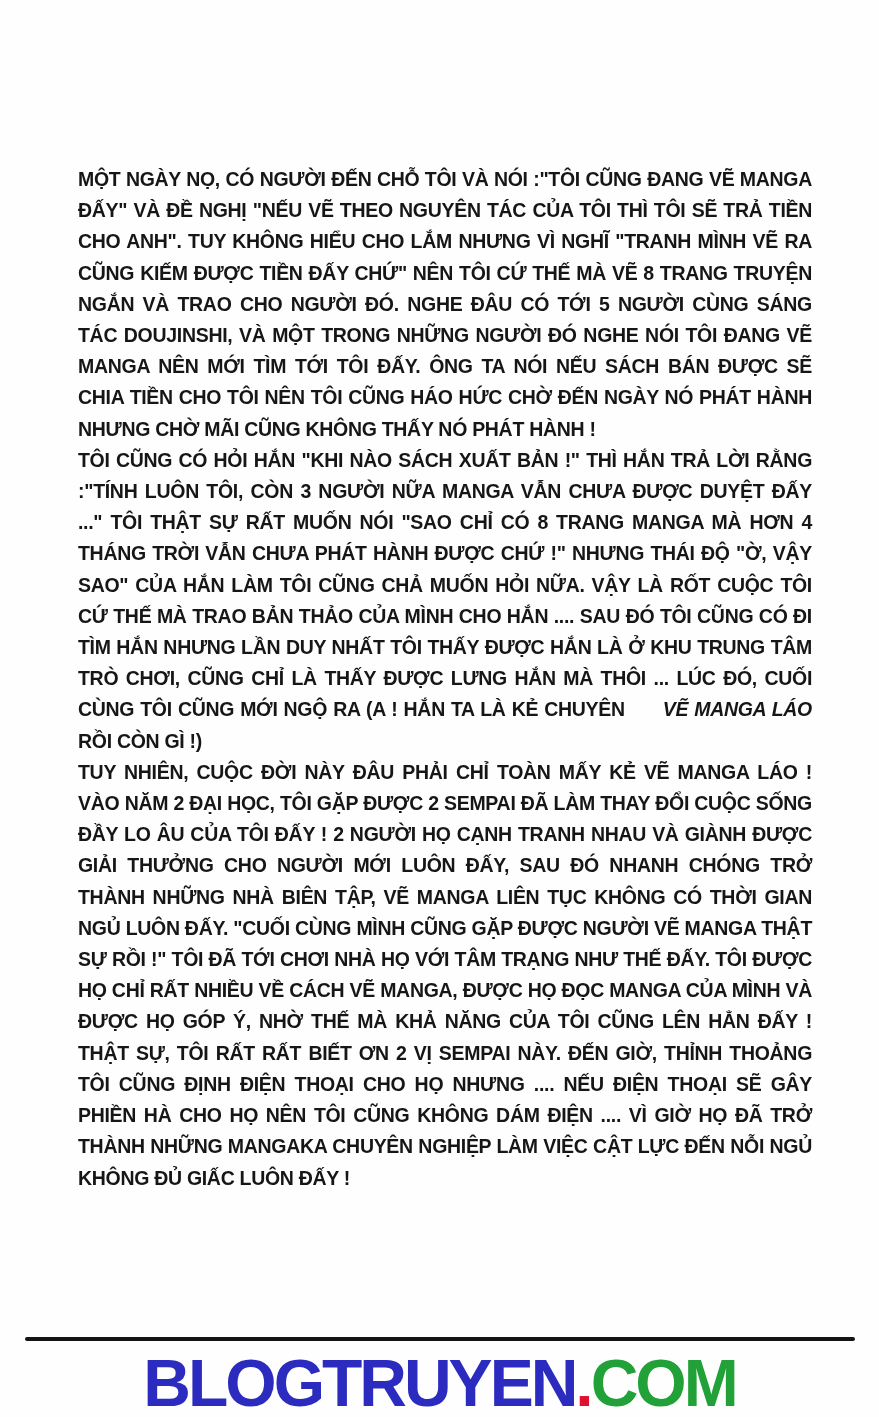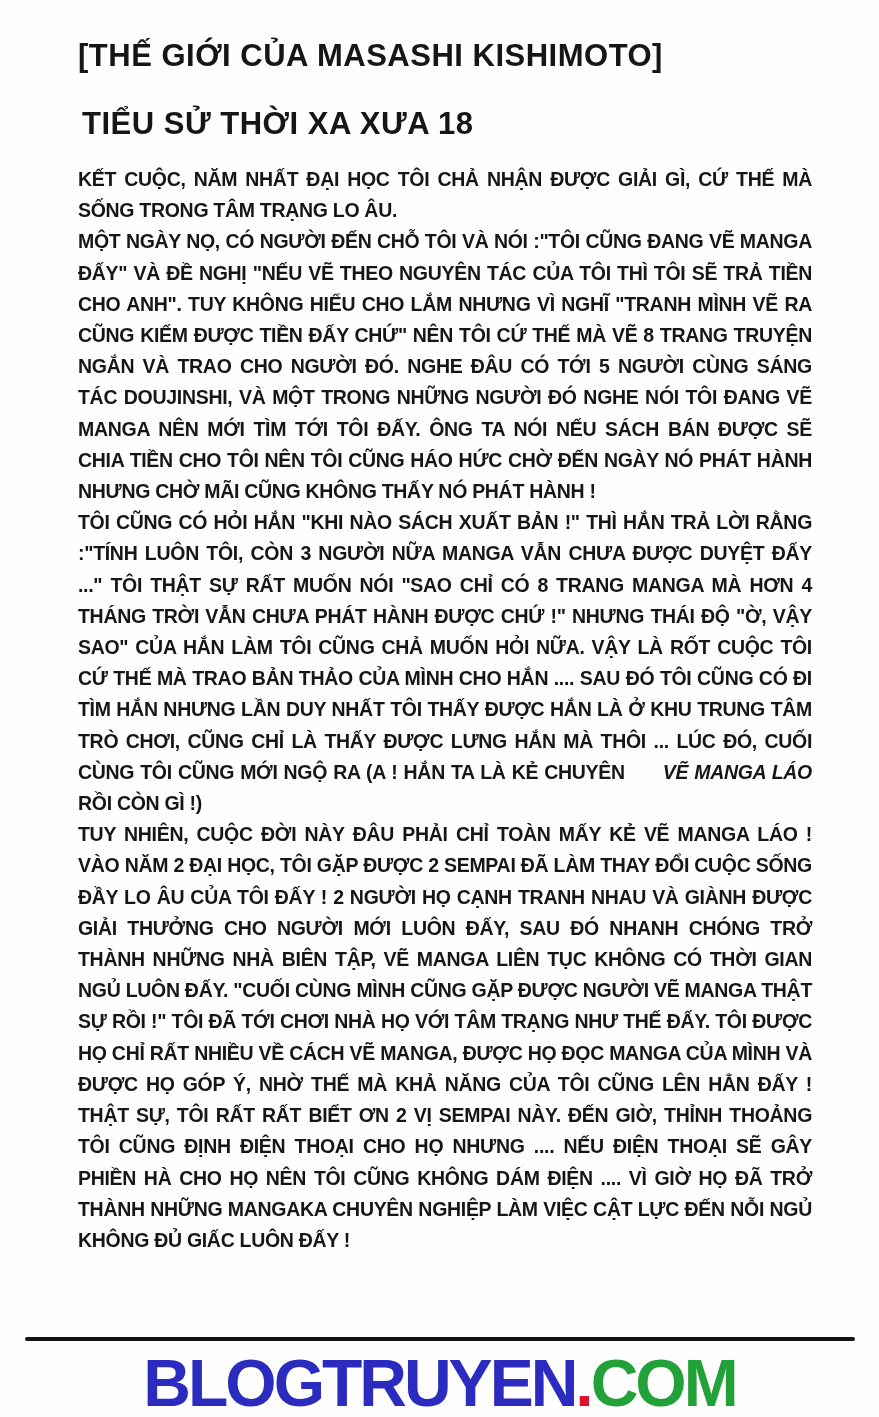--- a/index.html
+++ b/index.html
@@ -79,28 +79,23 @@
   }
   .logo .site-name { color: var(--logo-blue, #2b2bbf); }
   .logo .dot       { color: var(--logo-red, #e0102e); }
   .logo .tld       { color: var(--logo-green, #21a137); }
 </style>
 </head>
 <body>
 
 <div class="page">
 
-  <div class="series-title">[THẾ GIỚI CỦA MASASHI KISHIMOTO]</div>
 
-  <div class="section-title">TIỂU SỬ THỜI XA XƯA 18</div>
 
   <div class="biography">
-    <p>
-      <span>KẾT CUỘC, NĂM NHẤT ĐẠI HỌC TÔI CHẢ NHẬN ĐƯỢC GIẢI GÌ, CỨ THẾ MÀ SỐNG TRONG TÂM TRẠNG LO ÂU.</span>
-    </p>
     <p>
       <span>MỘT NGÀY NỌ, CÓ NGƯỜI ĐẾN CHỖ TÔI VÀ NÓI :"TÔI CŨNG ĐANG VẼ MANGA ĐẤY" VÀ ĐỀ NGHỊ "NẾU VẼ THEO NGUYÊN TÁC CỦA TÔI THÌ TÔI SẼ TRẢ TIỀN CHO ANH". TUY KHÔNG HIỂU CHO LẮM NHƯNG VÌ NGHĨ "TRANH MÌNH VẼ RA CŨNG KIẾM ĐƯỢC TIỀN ĐẤY CHỨ" NÊN TÔI CỨ THẾ MÀ VẼ 8 TRANG TRUYỆN NGẮN VÀ TRAO CHO NGƯỜI ĐÓ. NGHE ĐÂU CÓ TỚI 5 NGƯỜI CÙNG SÁNG TÁC DOUJINSHI, VÀ MỘT TRONG NHỮNG NGƯỜI ĐÓ NGHE NÓI TÔI ĐANG VẼ MANGA NÊN MỚI TÌM TỚI TÔI ĐẤY. ÔNG TA NÓI NẾU SÁCH BÁN ĐƯỢC SẼ CHIA TIỀN CHO TÔI NÊN TÔI CŨNG HÁO HỨC CHỜ ĐẾN NGÀY NÓ PHÁT HÀNH NHƯNG CHỜ MÃI CŨNG KHÔNG THẤY NÓ PHÁT HÀNH !</span>
     </p>
     <p>
       <span>TÔI CŨNG CÓ HỎI HẮN "KHI NÀO SÁCH XUẤT BẢN !" THÌ HẮN TRẢ LỜI RẰNG :"TÍNH LUÔN TÔI, CÒN 3 NGƯỜI NỮA MANGA VẪN CHƯA ĐƯỢC DUYỆT ĐẤY ..." TÔI THẬT SỰ RẤT MUỐN NÓI "SAO CHỈ CÓ 8 TRANG MANGA MÀ HƠN 4 THÁNG TRỜI VẪN CHƯA PHÁT HÀNH ĐƯỢC CHỨ !" NHƯNG THÁI ĐỘ "Ờ, VẬY SAO" CỦA HẮN LÀM TÔI CŨNG CHẢ MUỐN HỎI NỮA. VẬY LÀ RỐT CUỘC TÔI CỨ THẾ MÀ TRAO BẢN THẢO CỦA MÌNH CHO HẮN .... SAU ĐÓ TÔI CŨNG CÓ ĐI TÌM HẮN NHƯNG LẦN DUY NHẤT TÔI THẤY ĐƯỢC HẮN LÀ Ở KHU TRUNG TÂM TRÒ CHƠI, CŨNG CHỈ LÀ THẤY ĐƯỢC LƯNG HẮN MÀ THÔI ... LÚC ĐÓ, CUỐI CÙNG TÔI CŨNG MỚI NGỘ RA (A ! HẮN TA LÀ KẺ CHUYÊN </span><span class="emphasis">VẼ MANGA LÁO</span><span> RỒI CÒN GÌ !)</span>
     </p>
     <p>
       <span>TUY NHIÊN, CUỘC ĐỜI NÀY ĐÂU PHẢI CHỈ TOÀN MẤY KẺ VẼ MANGA LÁO ! VÀO NĂM 2 ĐẠI HỌC, TÔI GẶP ĐƯỢC 2 SEMPAI ĐÃ LÀM THAY ĐỔI CUỘC SỐNG ĐẦY LO ÂU CỦA TÔI ĐẤY ! 2 NGƯỜI HỌ CẠNH TRANH NHAU VÀ GIÀNH ĐƯỢC GIẢI THƯỞNG CHO NGƯỜI MỚI LUÔN ĐẤY, SAU ĐÓ NHANH CHÓNG TRỞ THÀNH NHỮNG NHÀ BIÊN TẬP, VẼ MANGA LIÊN TỤC KHÔNG CÓ THỜI GIAN NGỦ LUÔN ĐẤY. "CUỐI CÙNG MÌNH CŨNG GẶP ĐƯỢC NGƯỜI VẼ MANGA THẬT SỰ RỒI !" TÔI ĐÃ TỚI CHƠI NHÀ HỌ VỚI TÂM TRẠNG NHƯ THẾ ĐẤY. TÔI ĐƯỢC HỌ CHỈ RẤT NHIỀU VỀ CÁCH VẼ MANGA, ĐƯỢC HỌ ĐỌC MANGA CỦA MÌNH VÀ ĐƯỢC HỌ GÓP Ý, NHỜ THẾ MÀ KHẢ NĂNG CỦA TÔI CŨNG LÊN HẲN ĐẤY ! THẬT SỰ, TÔI RẤT RẤT BIẾT ƠN 2 VỊ SEMPAI NÀY. ĐẾN GIỜ, THỈNH THOẢNG TÔI CŨNG ĐỊNH ĐIỆN THOẠI CHO HỌ NHƯNG .... NẾU ĐIỆN THOẠI SẼ GÂY PHIỀN HÀ CHO HỌ NÊN TÔI CŨNG KHÔNG DÁM ĐIỆN .... VÌ GIỜ HỌ ĐÃ TRỞ THÀNH NHỮNG MANGAKA CHUYÊN NGHIỆP LÀM VIỆC CẬT LỰC ĐẾN NỖI NGỦ KHÔNG ĐỦ GIẤC LUÔN ĐẤY !</span>
     </p>
   </div>

